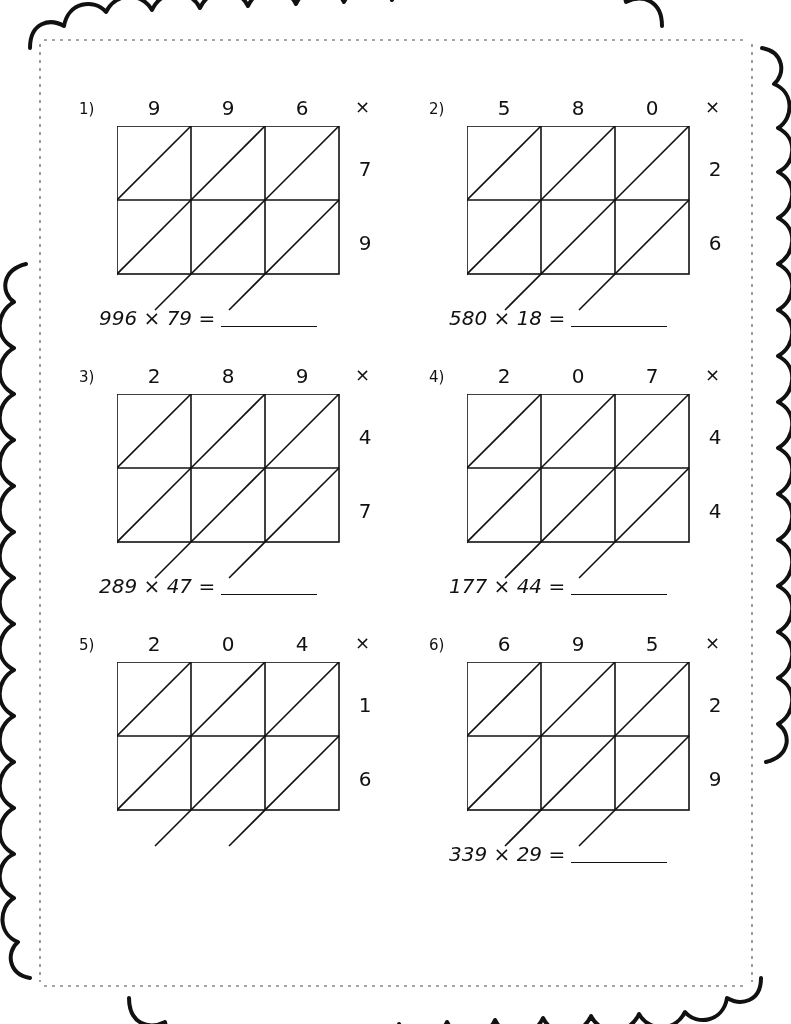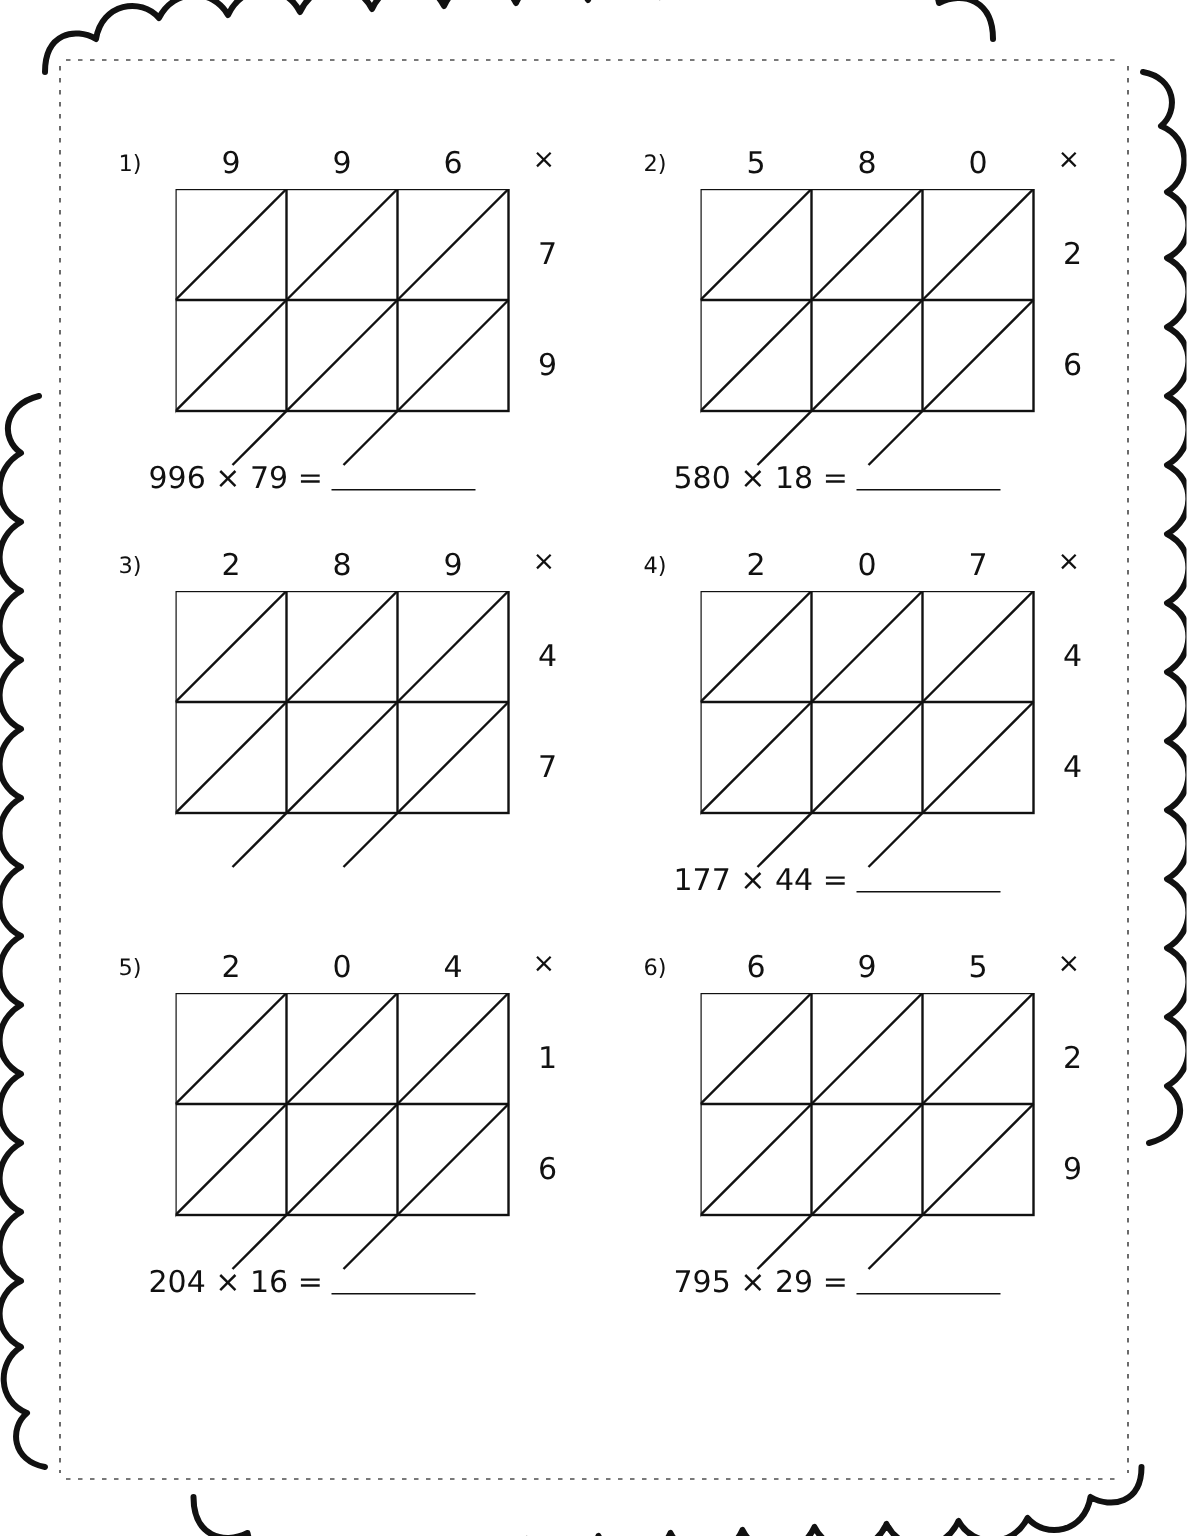--- a/index.html
+++ b/index.html
@@ -99,20 +99,21 @@
     left: 62px;
     top: 56px;
   }
 
   .equation {
     position: absolute;
     left: 44px;
     top: 236px;
     font-size: 20px;
     white-space: nowrap;
+    font-style: italic;
   }
   .equation .blank {
     display: inline-block;
     width: 96px;
     border-bottom: 1.6px solid #111;
     height: 18px;
     vertical-align: -2px;
     margin-left: 6px;
   }
 </style>
@@ -291,20 +292,23 @@
             <line x1="0" y1="74" x2="222" y2="74"></line>
             <line x1="0" y1="74" x2="74" y2="0"></line>
             <line x1="74" y1="74" x2="148" y2="0"></line>
             <line x1="148" y1="74" x2="222" y2="0"></line>
             <line x1="-36" y1="184" x2="74" y2="74"></line>
             <line x1="38" y1="184" x2="148" y2="74"></line>
             <line x1="112" y1="184" x2="222" y2="74"></line>
           </g>
         </svg>
       </div>
+      <div class="equation">
+        <span>289  ×  47  =</span><span class="blank"></span>
+      </div>
     </div>
 
     <div class="problem">
       <div class="problem-number">4)</div>
       <div class="top-digits">
         <span>2</span>
         <span>0</span>
         <span>7</span>
       </div>
       <div class="times-sign">×</div>
@@ -354,52 +358,49 @@
             <line x1="0" y1="74" x2="222" y2="74"></line>
             <line x1="0" y1="74" x2="74" y2="0"></line>
             <line x1="74" y1="74" x2="148" y2="0"></line>
             <line x1="148" y1="74" x2="222" y2="0"></line>
             <line x1="-36" y1="184" x2="74" y2="74"></line>
             <line x1="38" y1="184" x2="148" y2="74"></line>
             <line x1="112" y1="184" x2="222" y2="74"></line>
           </g>
         </svg>
       </div>
+    </div>
+
+    <div class="problem">
+      <div class="problem-number">6)</div>
+      <div class="top-digits">
+        <span>6</span>
+        <span>9</span>
+        <span>5</span>
+      </div>
+      <div class="times-sign">×</div>
+      <div class="side-digits">
+        <span>2</span>
+        <span>9</span>
+      </div>
+      <div class="lattice">
+        <svg width="260" height="200" viewBox="0 0 260 200" xmlns="http://www.w3.org/2000/svg">
+          <g stroke="#111111" stroke-width="1.6" fill="none">
+            <rect x="0" y="0" width="222" height="148"></rect>
+            <line x1="74" y1="0" x2="74" y2="148"></line>
+            <line x1="148" y1="0" x2="148" y2="148"></line>
+            <line x1="0" y1="74" x2="222" y2="74"></line>
+            <line x1="0" y1="74" x2="74" y2="0"></line>
+            <line x1="74" y1="74" x2="148" y2="0"></line>
+            <line x1="148" y1="74" x2="222" y2="0"></line>
+            <line x1="-36" y1="184" x2="74" y2="74"></line>
+            <line x1="38" y1="184" x2="148" y2="74"></line>
+            <line x1="112" y1="184" x2="222" y2="74"></line>
+          </g>
+        </svg>
+      </div>
       <div class="equation">
-        <span>204  ×  16  =</span><span class="blank"></span>
-      </div>
-    </div>
-
-    <div class="problem">
-      <div class="problem-number">6)</div>
-      <div class="top-digits">
-        <span>6</span>
-        <span>9</span>
-        <span>5</span>
-      </div>
-      <div class="times-sign">×</div>
-      <div class="side-digits">
-        <span>2</span>
-        <span>9</span>
-      </div>
-      <div class="lattice">
-        <svg width="260" height="200" viewBox="0 0 260 200" xmlns="http://www.w3.org/2000/svg">
-          <g stroke="#111111" stroke-width="1.6" fill="none">
-            <rect x="0" y="0" width="222" height="148"></rect>
-            <line x1="74" y1="0" x2="74" y2="148"></line>
-            <line x1="148" y1="0" x2="148" y2="148"></line>
-            <line x1="0" y1="74" x2="222" y2="74"></line>
-            <line x1="0" y1="74" x2="74" y2="0"></line>
-            <line x1="74" y1="74" x2="148" y2="0"></line>
-            <line x1="148" y1="74" x2="222" y2="0"></line>
-            <line x1="-36" y1="184" x2="74" y2="74"></line>
-            <line x1="38" y1="184" x2="148" y2="74"></line>
-            <line x1="112" y1="184" x2="222" y2="74"></line>
-          </g>
-        </svg>
-      </div>
-      <div class="equation">
-        <span>795  ×  29  =</span><span class="blank"></span>
+        <span>339  ×  29  =</span><span class="blank"></span>
       </div>
     </div>
 
   </div>
 </div>
 
 </body></html>

